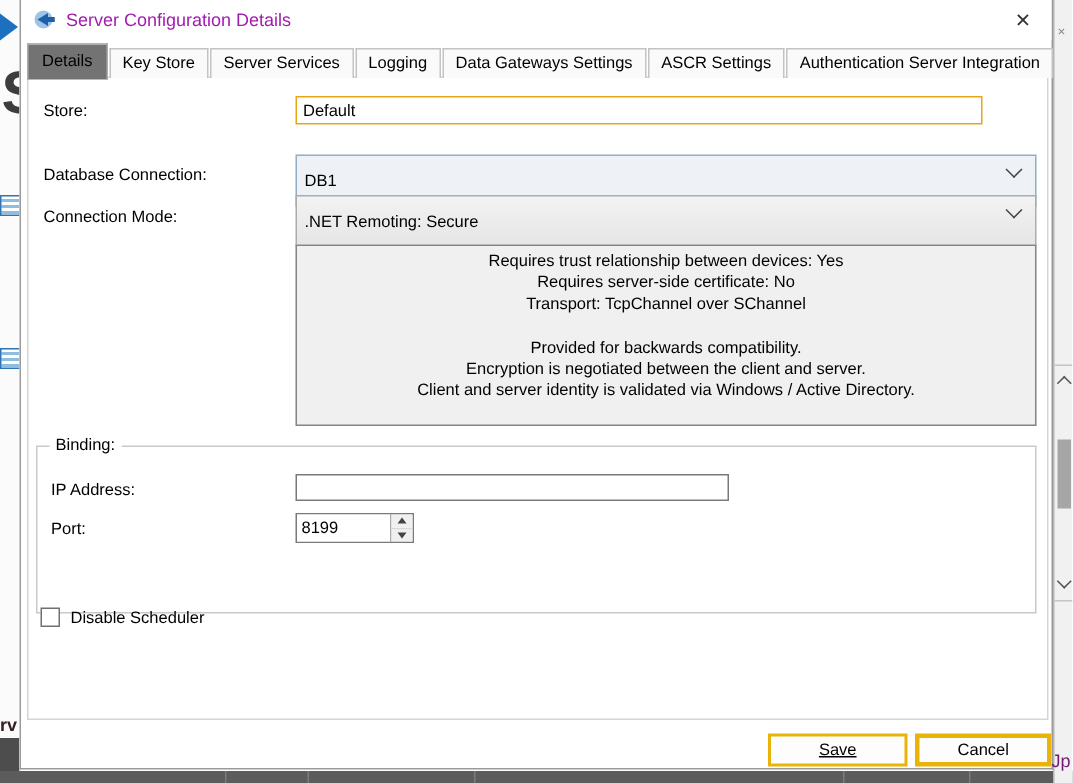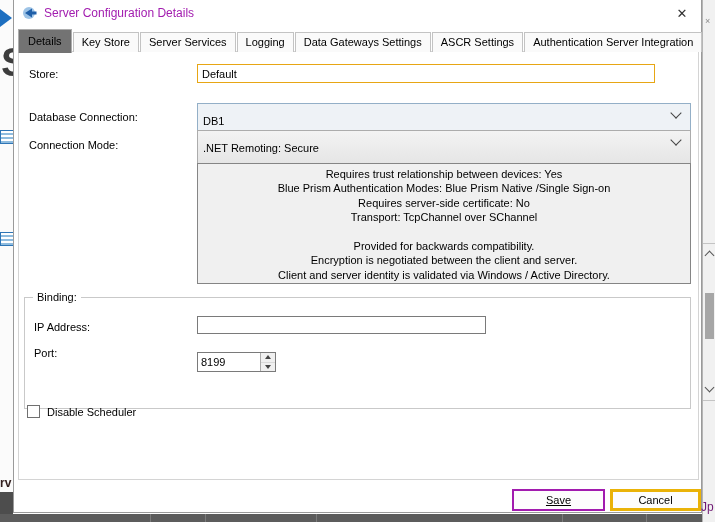--- a/index.html
+++ b/index.html
@@ -62,34 +62,34 @@
     transform:rotate(45deg);position:absolute;right:10px;top:5px;}
 
   .infobox{position:absolute;left:178px;top:111px;width:494px;height:121px;background:#f0f0f0;border:1px solid #858585;
     box-sizing:border-box;padding:3px 6px;font-size:11px;line-height:14.4px;color:#000;}
   .info-line{min-height:14.4px;white-space:nowrap;text-align:center;}
 
   .groupbox{position:absolute;left:5px;top:245px;width:667px;height:112px;border:1px solid #c9c9c9;box-sizing:border-box;}
   .groupbox .gb-title{position:absolute;left:8px;top:-7px;background:#ffffff;padding:0 4px;font-size:11px;}
   .ip-input{position:absolute;left:172px;top:18px;width:289px;height:18px;border:1px solid #7a7a7a;
     font-family:"Liberation Sans",sans-serif;font-size:11px;padding:0 3px;box-sizing:border-box;outline:none;background:#fff;}
-  .spinner{position:absolute;left:172px;top:54px;width:79px;height:20px;border:1px solid #7a7a7a;box-sizing:border-box;
+  .spinner{position:absolute;left:172px;top:44px;width:79px;height:20px;border:1px solid #7a7a7a;box-sizing:border-box;
     display:flex;background:#fff;justify-content:flex-end;}
   .spinner input{flex:1;border:none;outline:none;font-family:"Liberation Sans",sans-serif;font-size:11px;padding:0 3px;width:56px;}
   .spin-col{width:16px;border-left:1px solid #acacac;display:flex;flex-direction:column;}
   .spin-btn{flex:1;background:#f0f0f0;display:flex;align-items:center;justify-content:center;}
   .spin-btn.up{border-bottom:1px solid #d9d9d9;}
   .tri-up{width:0;height:0;border-left:3px solid transparent;border-right:3px solid transparent;border-bottom:4px solid #444;}
   .tri-down{width:0;height:0;border-left:3px solid transparent;border-right:3px solid transparent;border-top:4px solid #444;}
 
   .checkbox{position:absolute;left:8px;top:353px;width:13px;height:13px;border:1px solid #707070;background:#fff;box-sizing:border-box;}
 
   .btn{position:absolute;top:489px;height:22px;box-sizing:border-box;font-size:11px;display:flex;
     align-items:center;justify-content:center;background:#fdfdfd;cursor:default;}
-  .btn.save{left:498px;width:93px;border:2px solid #a21caf;text-decoration:underline;}
+  .btn.save{left:498px;width:93px;border:2px solid #eab308;text-decoration:underline;}
   .btn.cancel{left:596px;width:91px;border:3px solid #eab308;}
 </style>
 </head>
 <body>
 
 <div class="bg-left">
   <div class="bg-arrow"></div>
   <div class="bg-letter">S</div>
   <div class="bg-grid-icon one"></div>
   <div class="bg-grid-icon two"></div>
@@ -149,21 +149,20 @@
     </div>
 
     <span class="lbl" style="left:10px;top:87px">Connection Mode:</span>
     <div class="combo mode">
       <span>.NET Remoting: Secure</span>
       <span class="cchev"></span>
     </div>
 
     <div class="infobox">
       <div class="info-line">Requires trust relationship between devices: Yes</div>
-      <div class="info-line">Blue Prism Authentication Modes: Blue Prism Native /Single Sign-on</div>
       <div class="info-line">Requires server-side certificate: No</div>
       <div class="info-line">Transport: TcpChannel over SChannel</div>
       <div class="info-line"></div>
       <div class="info-line">Provided for backwards compatibility.</div>
       <div class="info-line">Encryption is negotiated between the client and server.</div>
       <div class="info-line">Client and server identity is validated via Windows / Active Directory.</div>
     </div>
 
     <div class="groupbox">
       <span class="gb-title">Binding:</span>

